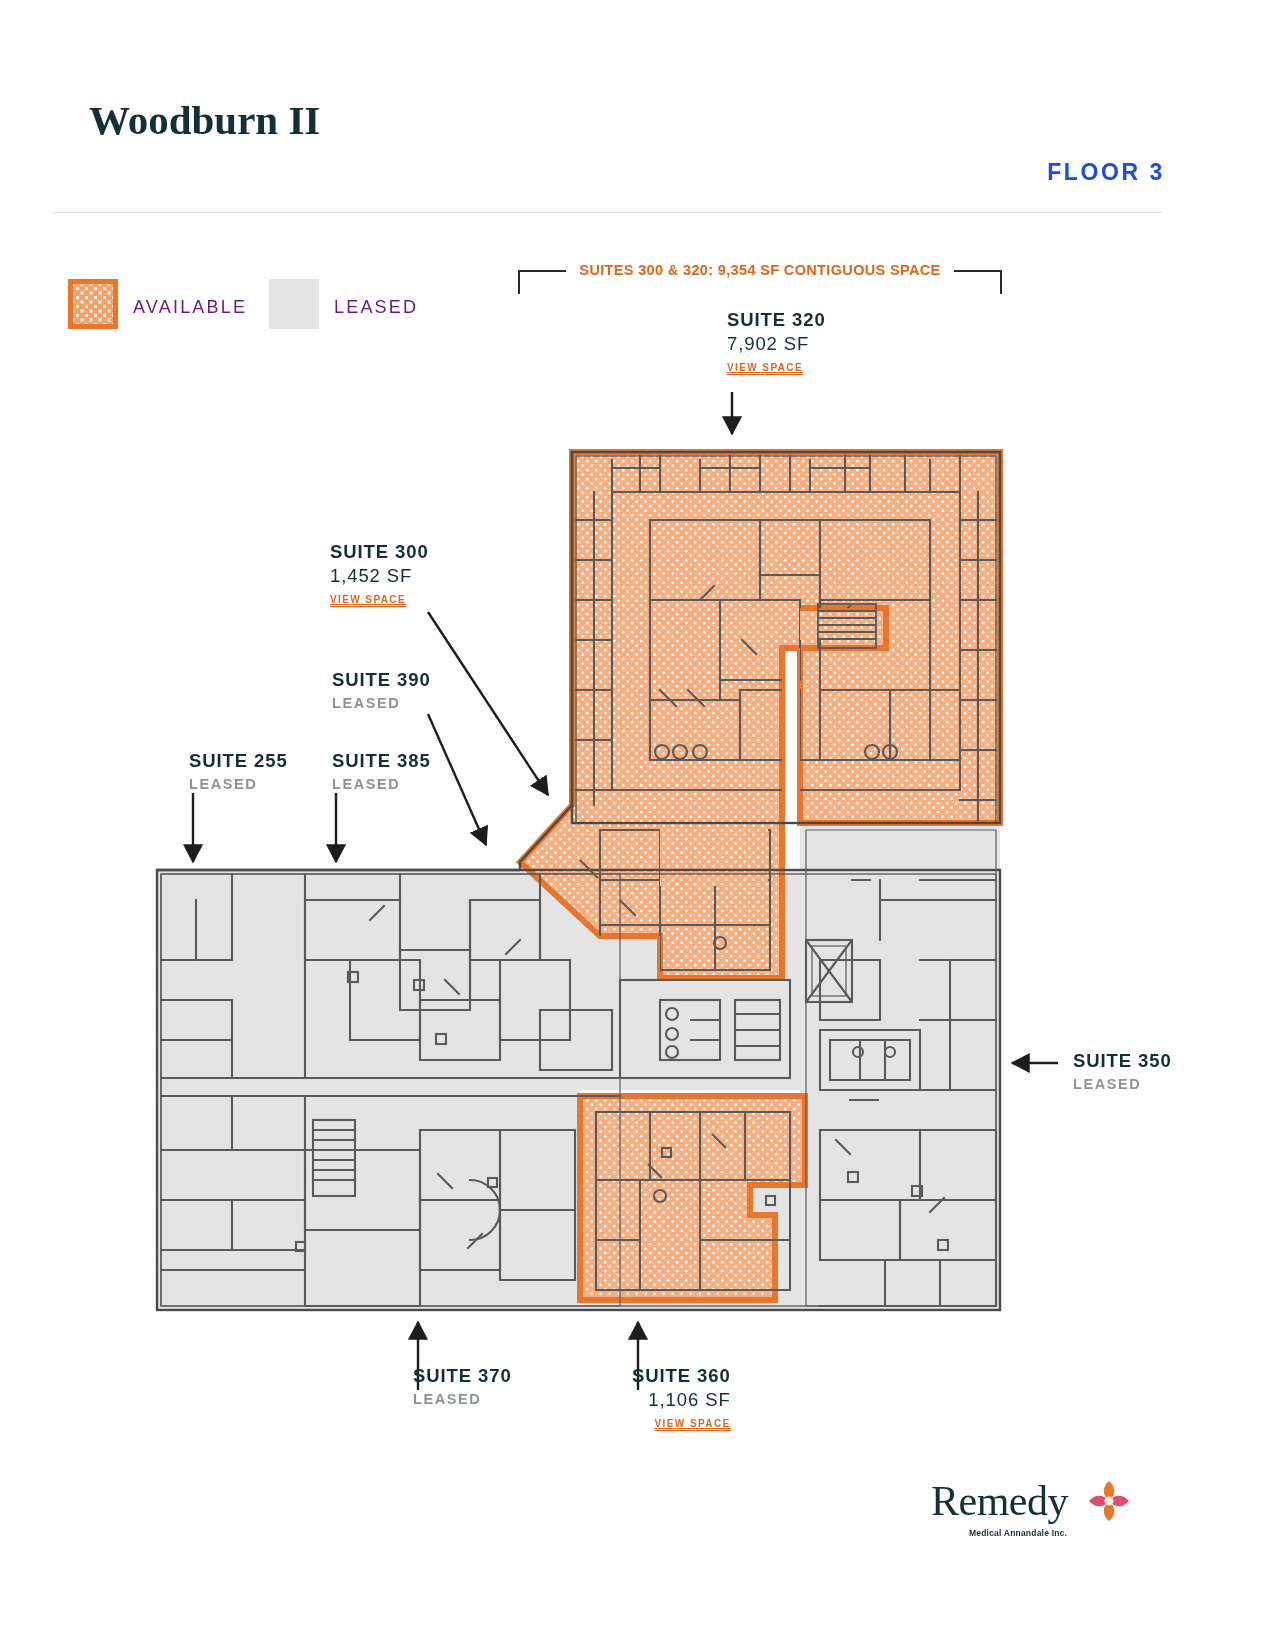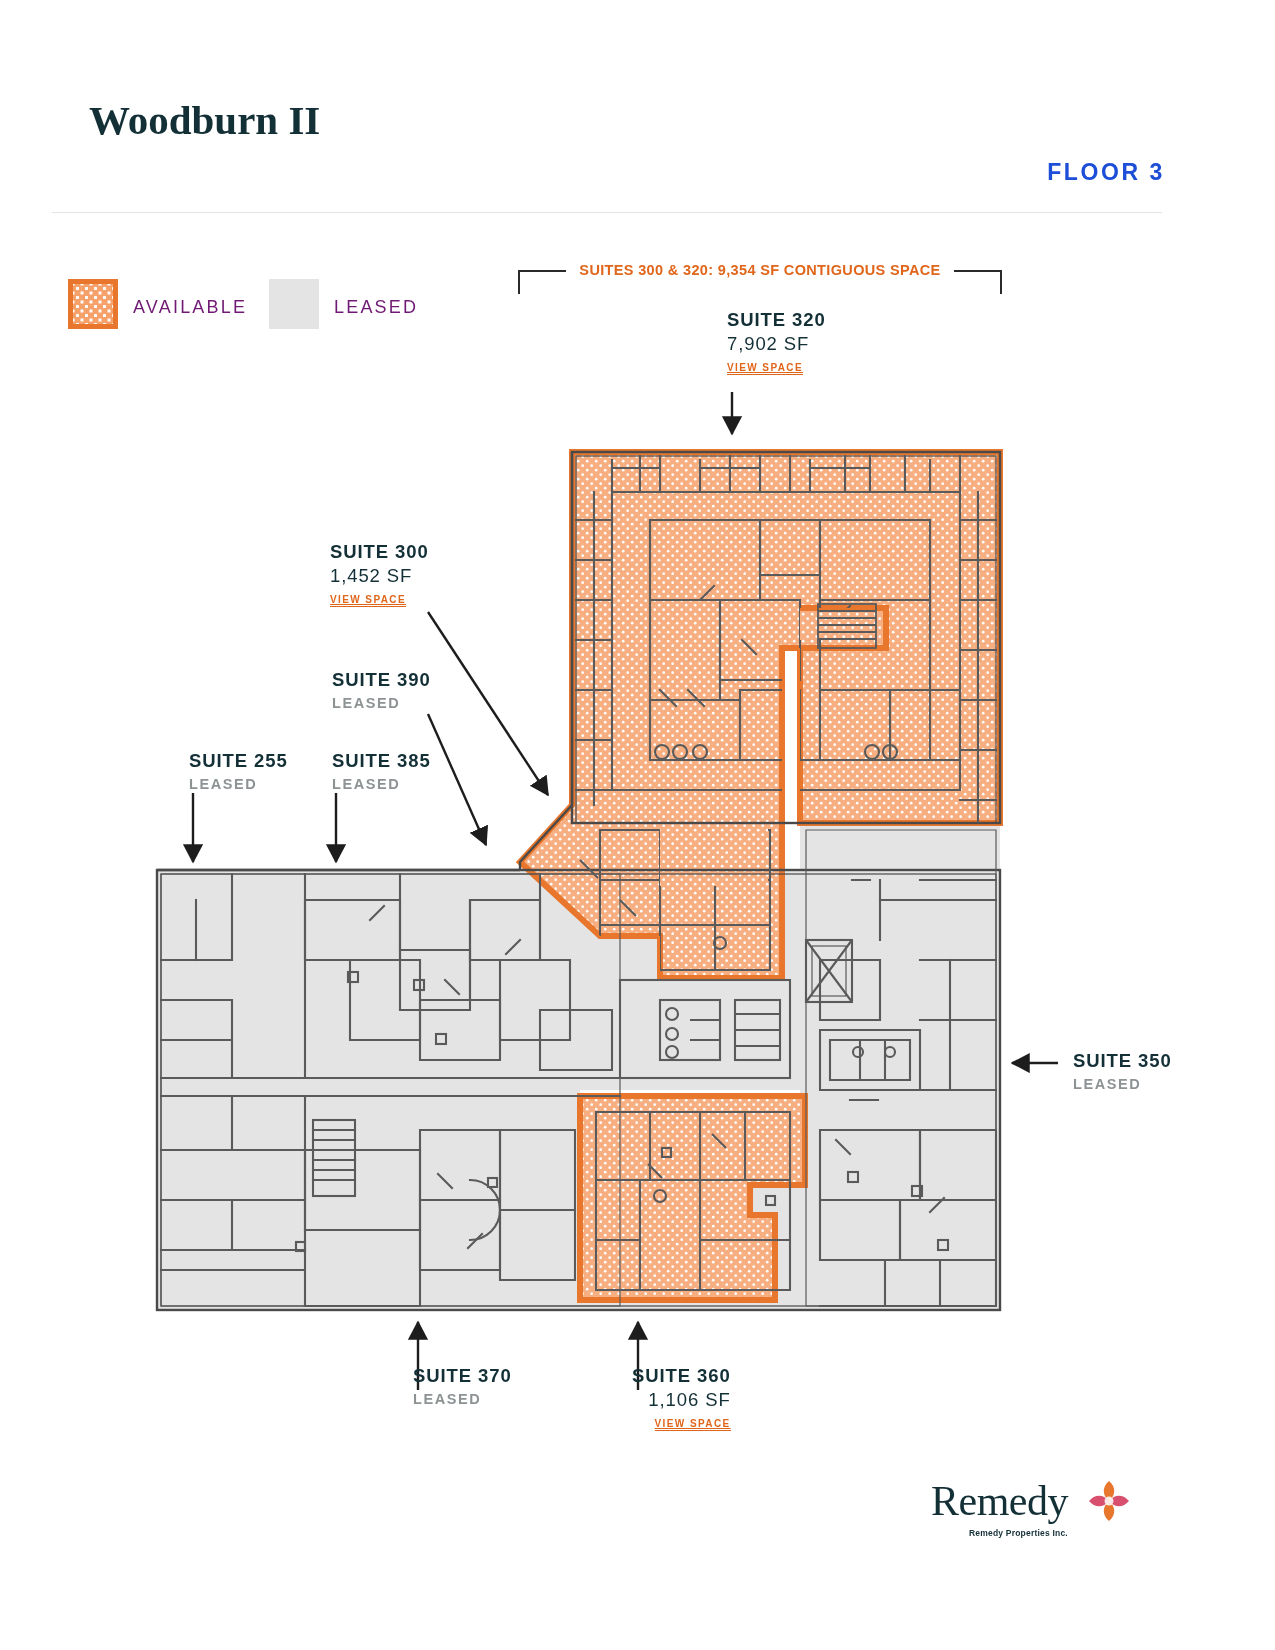--- a/index.html
+++ b/index.html
@@ -483,21 +483,21 @@
 </div>
 
 <div class="callout" id="callout-360">
   <div class="suite-name">SUITE 360</div>
   <div class="suite-size">1,106 SF</div>
   <a class="view-space" href="#">VIEW SPACE</a>
 </div>
 
 <div id="remedy-logo">
   <div id="remedy-wordmark">Remedy</div>
-  <div id="remedy-tagline">Remedy Properties Inc.</div>
+  <div id="remedy-tagline">Medical Annandale Inc.</div>
   <svg id="remedy-mark" viewBox="0 0 46 46">
     <g>
       <path d="M23,3 C30,9 30,17 23,23 C16,17 16,9 23,3 Z" fill="#e8762c"></path>
       <path d="M43,23 C37,30 29,30 23,23 C29,16 37,16 43,23 Z" fill="#d94f6e"></path>
       <path d="M23,43 C16,37 16,29 23,23 C30,29 30,37 23,43 Z" fill="#e8762c"></path>
       <path d="M3,23 C9,16 17,16 23,23 C17,30 9,30 3,23 Z" fill="#d94f6e"></path>
       <circle cx="23" cy="23" r="4.5" fill="#ffffff" opacity="0.85"></circle>
     </g>
   </svg>
 </div>

